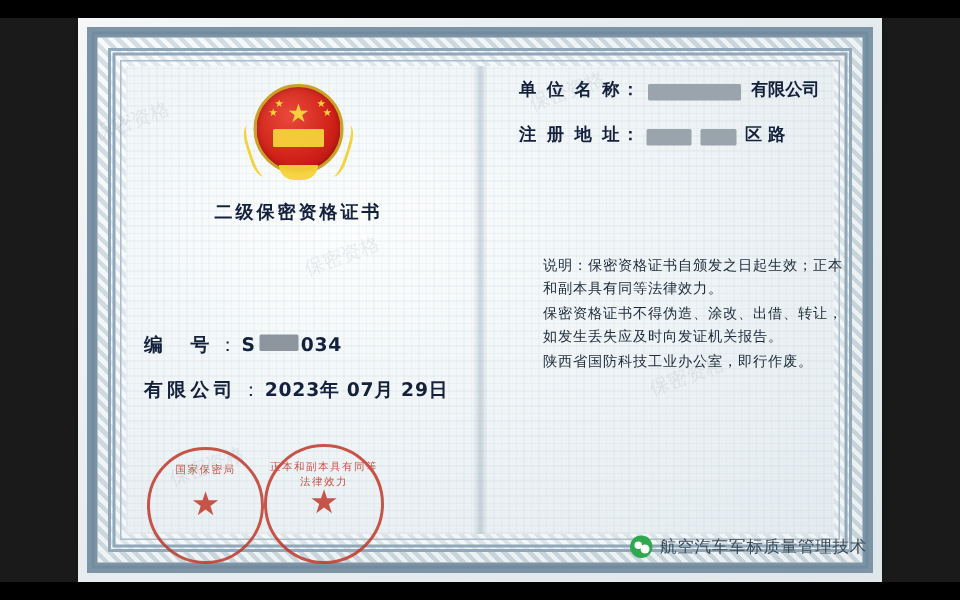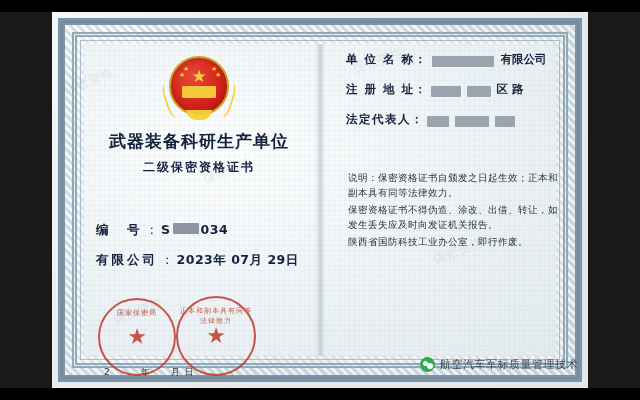--- a/index.html
+++ b/index.html
@@ -302,21 +302,21 @@
     font-weight: 600;
     flex: 0 0 auto;
   }
   .r-value {
     margin-left: 3px;
     font-weight: 600;
     overflow: hidden;
   }
   .notes {
     position: absolute;
-    left: 2px;
+    left: 16px;
     right: 0;
     top: 118px;
     font-size: 9.5px;
     line-height: 15px;
     color: #1d2b3a;
     letter-spacing: 0.5px;
   }
   .notes .note-head {
     display: inline;
   }
@@ -415,21 +415,20 @@
           <span style="left:34px; top:0px;">★</span>
           <span style="left:38px; top:6px;">★</span>
         </div>
         <div class="gate"></div>
         <div class="gear"></div>
         <div class="wheat-l"></div>
         <div class="wheat-r"></div>
       </div>
 
       <div class="title-block">
-        <div class="title-main">武器装备科研生产单位</div>
         <div class="title-sub">二级保密资格证书</div>
       </div>
 
       <div class="fields">
         <div class="field-row">
           <span class="field-label">编　号</span>
           <span class="field-colon">：</span>
           <span class="field-value">S</span>
           <span class="redact dark" style="width:26px; margin:0 2px;"></span>
           <span class="field-value">034</span>
@@ -442,40 +441,33 @@
       </div>
 
       <div class="stamp" id="stamp-left">
         <div class="stamp-star">★</div>
         <div class="stamp-text" style="top:8px;">国家保密局</div>
       </div>
       <div class="stamp" id="stamp-right">
         <div class="stamp-star">★</div>
         <div class="stamp-text" style="top:8px;">正本和副本具有同等法律效力</div>
       </div>
-      <div class="date-line">2　　　年　　月 日</div>
     </div>
 
     <div class="right-page">
       <div class="r-field">
         <span class="r-label">单 位 名 称：</span>
         <span class="redact" style="width:62px; margin:0 4px;"></span>
         <span class="r-value">有限公司</span>
       </div>
       <div class="r-field">
         <span class="r-label">注 册 地 址：</span>
         <span class="redact" style="width:30px; margin:0 3px;"></span>
         <span class="redact" style="width:24px; margin:0 3px;"></span>
         <span class="r-value">区 路</span>
-      </div>
-      <div class="r-field">
-        <span class="r-label">法定代表人：</span>
-        <span class="redact" style="width:22px; margin:0 3px;"></span>
-        <span class="redact" style="width:34px; margin:0 3px;"></span>
-        <span class="redact" style="width:20px; margin:0 3px;"></span>
       </div>
 
       <div class="notes">
         <ol>
           <li>
             <span class="note-head">说明：</span><span>保密资格证书自颁发之日起生效；正本和副本具有同等法律效力。</span>
           </li>
           <li>
             <span>保密资格证书不得伪造、涂改、出借、转让，如发生丢失应及时向发证机关报告。</span>
           </li>

